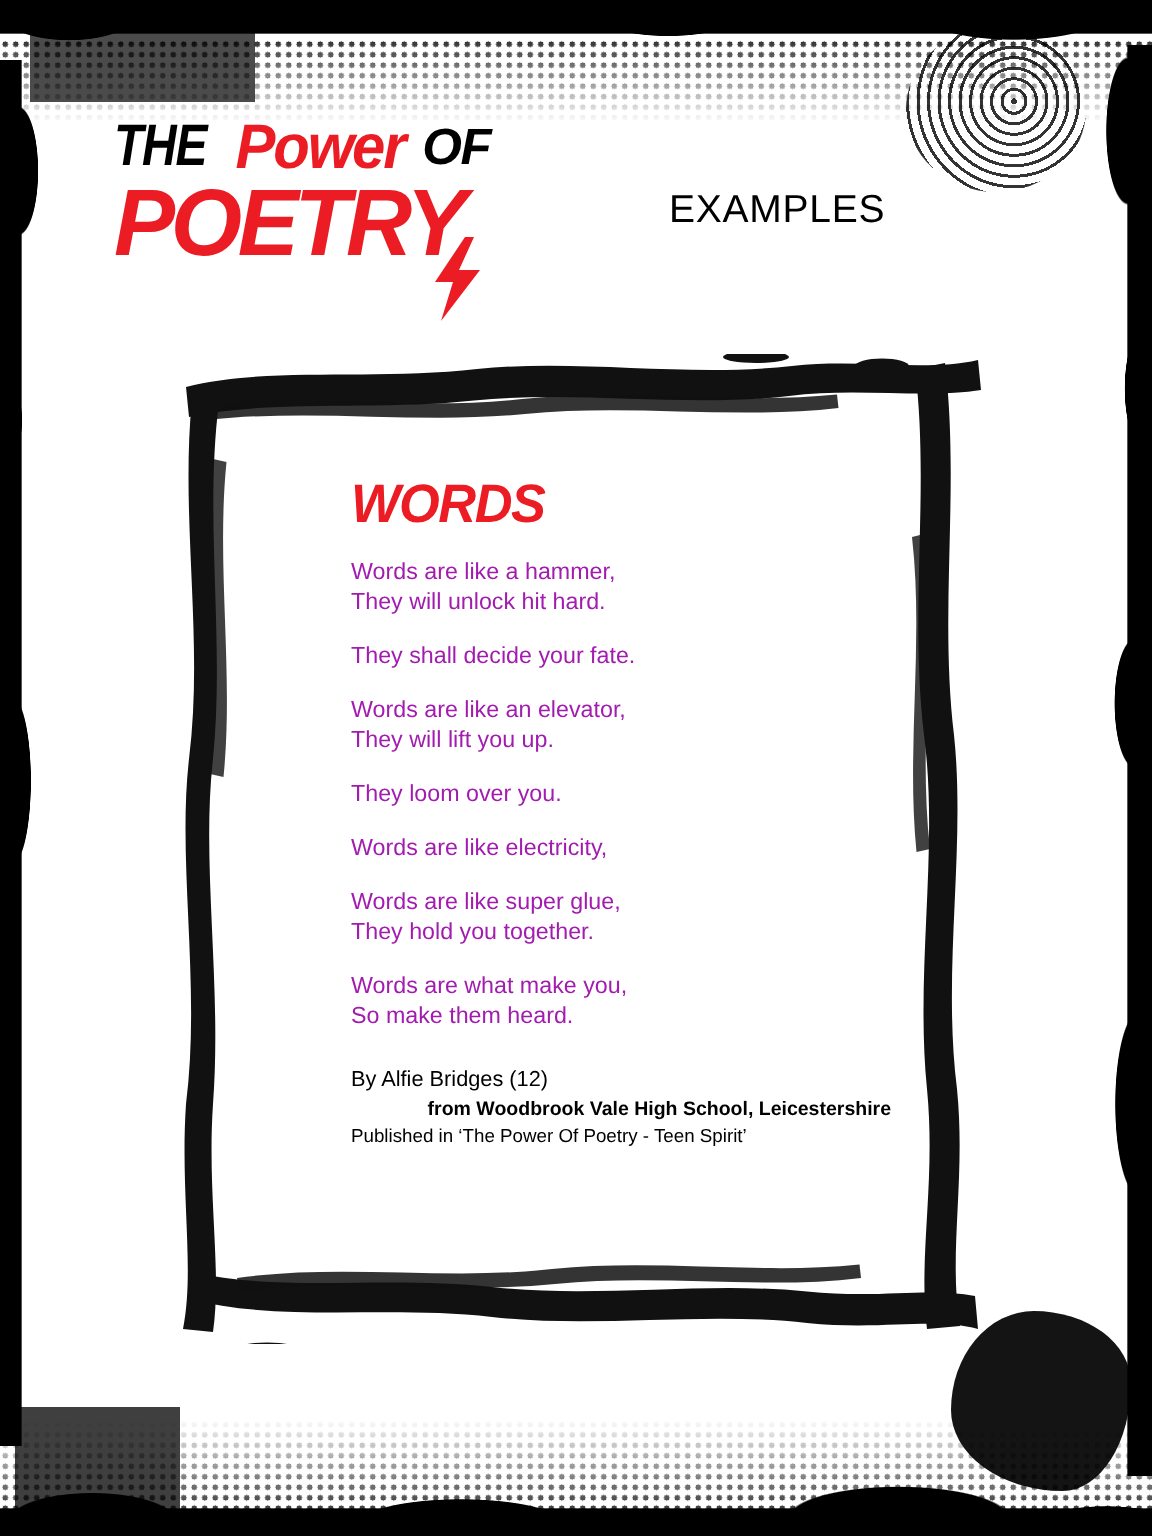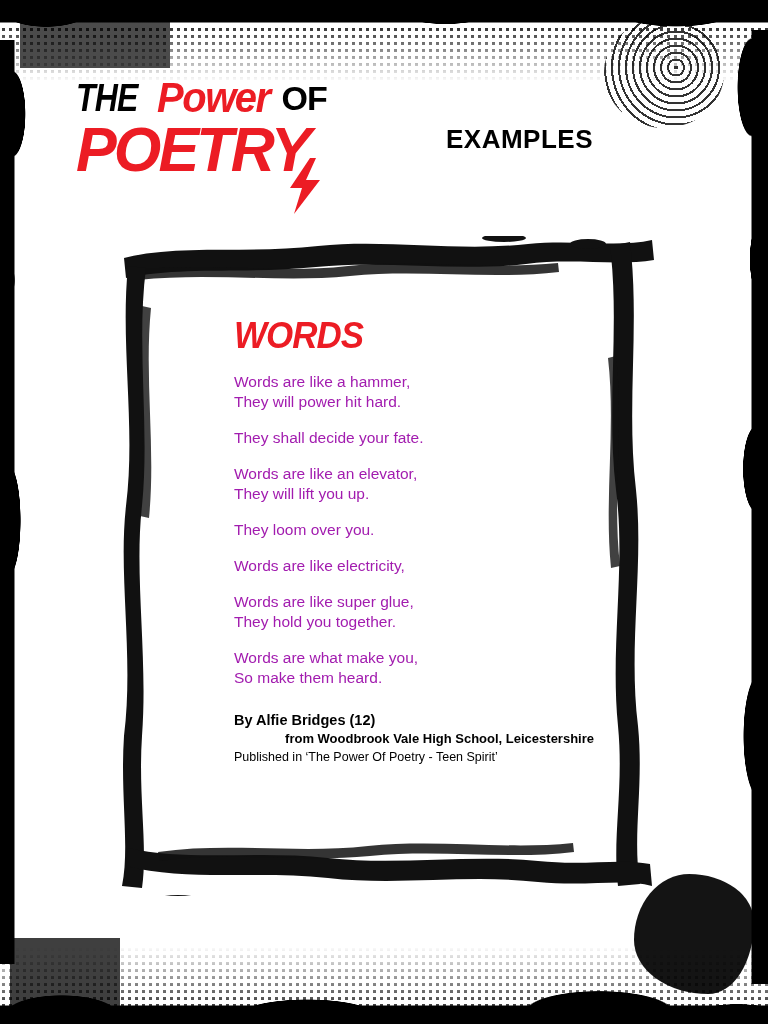--- a/index.html
+++ b/index.html
@@ -151,20 +151,21 @@
     font-style: italic;
     font-size: 42px;
     line-height: 40px;
     color: #ec1c24;
     letter-spacing: -1.5px;
     transform: scaleX(0.95);
     transform-origin: left bottom;
   }
   .logo-of {
     font-weight: bold;
+    font-style: italic;
     font-size: 34px;
     line-height: 36px;
     color: #000;
     letter-spacing: -1px;
   }
   .logo-poetry {
     font-weight: bold;
     font-style: italic;
     font-size: 63px;
     line-height: 58px;
@@ -180,21 +181,21 @@
     bottom: -14px;
     width: 0;
     height: 0;
   }
   .logo-bolt svg { position: absolute; left: -26px; top: -34px; }
 
   .examples {
     position: absolute;
     left: 370px;
     top: 46px;
-    font-weight: bold;
+    font-weight: normal;
     font-size: 26px;
     letter-spacing: 0.5px;
     color: #000;
   }
 
   
   .frame {
     position: absolute;
     left: 118px;
     top: 236px;
@@ -226,21 +227,21 @@
     line-height: 20px;
     margin-bottom: 16px;
     color: #a21caf;
   }
   .stanza div { white-space: nowrap; }
   .credit {
     margin-top: 22px;
   }
   .credit-author {
     font-size: 14.5px;
-    font-weight: bold;
+    font-weight: normal;
     line-height: 20px;
   }
   .credit-school {
     font-size: 13px;
     font-weight: bold;
     line-height: 18px;
     text-align: right;
   }
   .credit-published {
     font-size: 12.5px;
@@ -308,21 +309,21 @@
         <ellipse cx="386" cy="2" rx="22" ry="4"></ellipse>
       </g>
     </svg>
   </div>
 
   <div class="poem">
     <h1 class="poem-title">WORDS</h1>
 
     <div class="stanza">
       <div>Words are like a hammer,</div>
-      <div>They will power hit hard.</div>
+      <div>They will unlock hit hard.</div>
     </div>
     <div class="stanza">
       <div>They shall decide your fate.</div>
     </div>
     <div class="stanza">
       <div>Words are like an elevator,</div>
       <div>They will lift you up.</div>
     </div>
     <div class="stanza">
       <div>They loom over you.</div>

